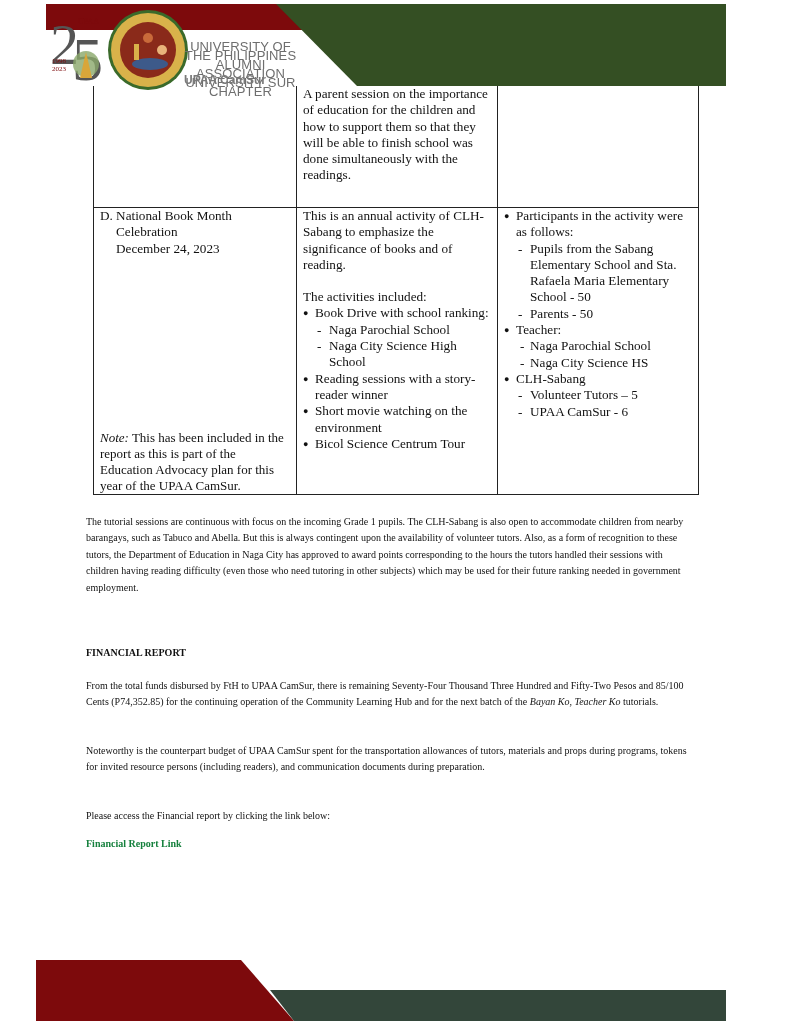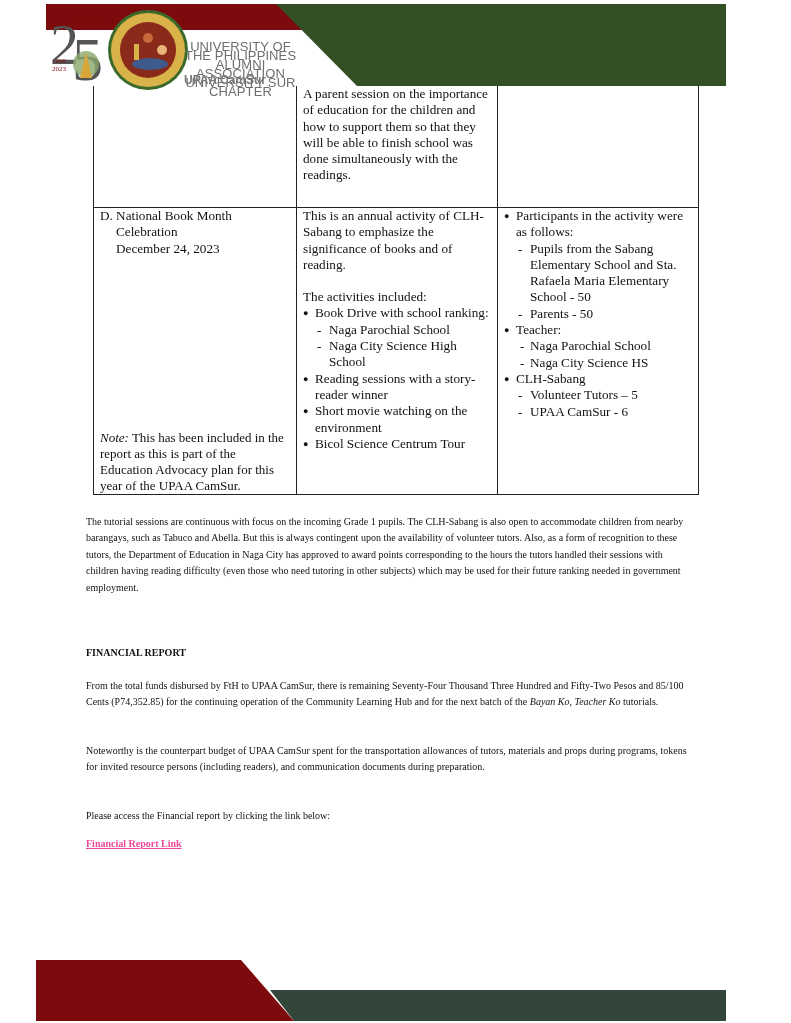--- a/index.html
+++ b/index.html
@@ -24,21 +24,21 @@
   .row2 td { height:286px; position:relative; }
   .blt { display:block; padding-left:12px; position:relative; }
   .blt::before { content:"\25CF"; position:absolute; left:0; top:0; font-size:9px; }
   .dash { display:block; padding-left:26px; position:relative; }
   .dash::before { content:"-"; position:absolute; left:14px; }
   .dash2 { display:block; padding-left:26px; position:relative; }
   .dash2::before { content:"-"; position:absolute; left:16px; }
   .note { position:absolute; left:6px; bottom:0; width:186px; font-size:13px; line-height:16px; }
   .para { position:absolute; left:86px; width:610px; font-size:10px; line-height:16.4px; }
   .heading { font-weight:bold; }
-  .link { color:#ec4899; font-weight:bold; text-decoration:underline; cursor:pointer; }
+  .link { color:#15803d; font-weight:bold; cursor:pointer; }
   .ftr { position:absolute; left:0; top:955px; }
 </style>
 </head>
 <body>
 
 <div class="hdr">
   <svg width="791" height="95">
     <polygon points="46,4 300,4 326,30 46,30" fill="#7d0a0c"></polygon>
     <polygon points="276,4 726,4 726,86 357,86" fill="#344f23"></polygon>
 

